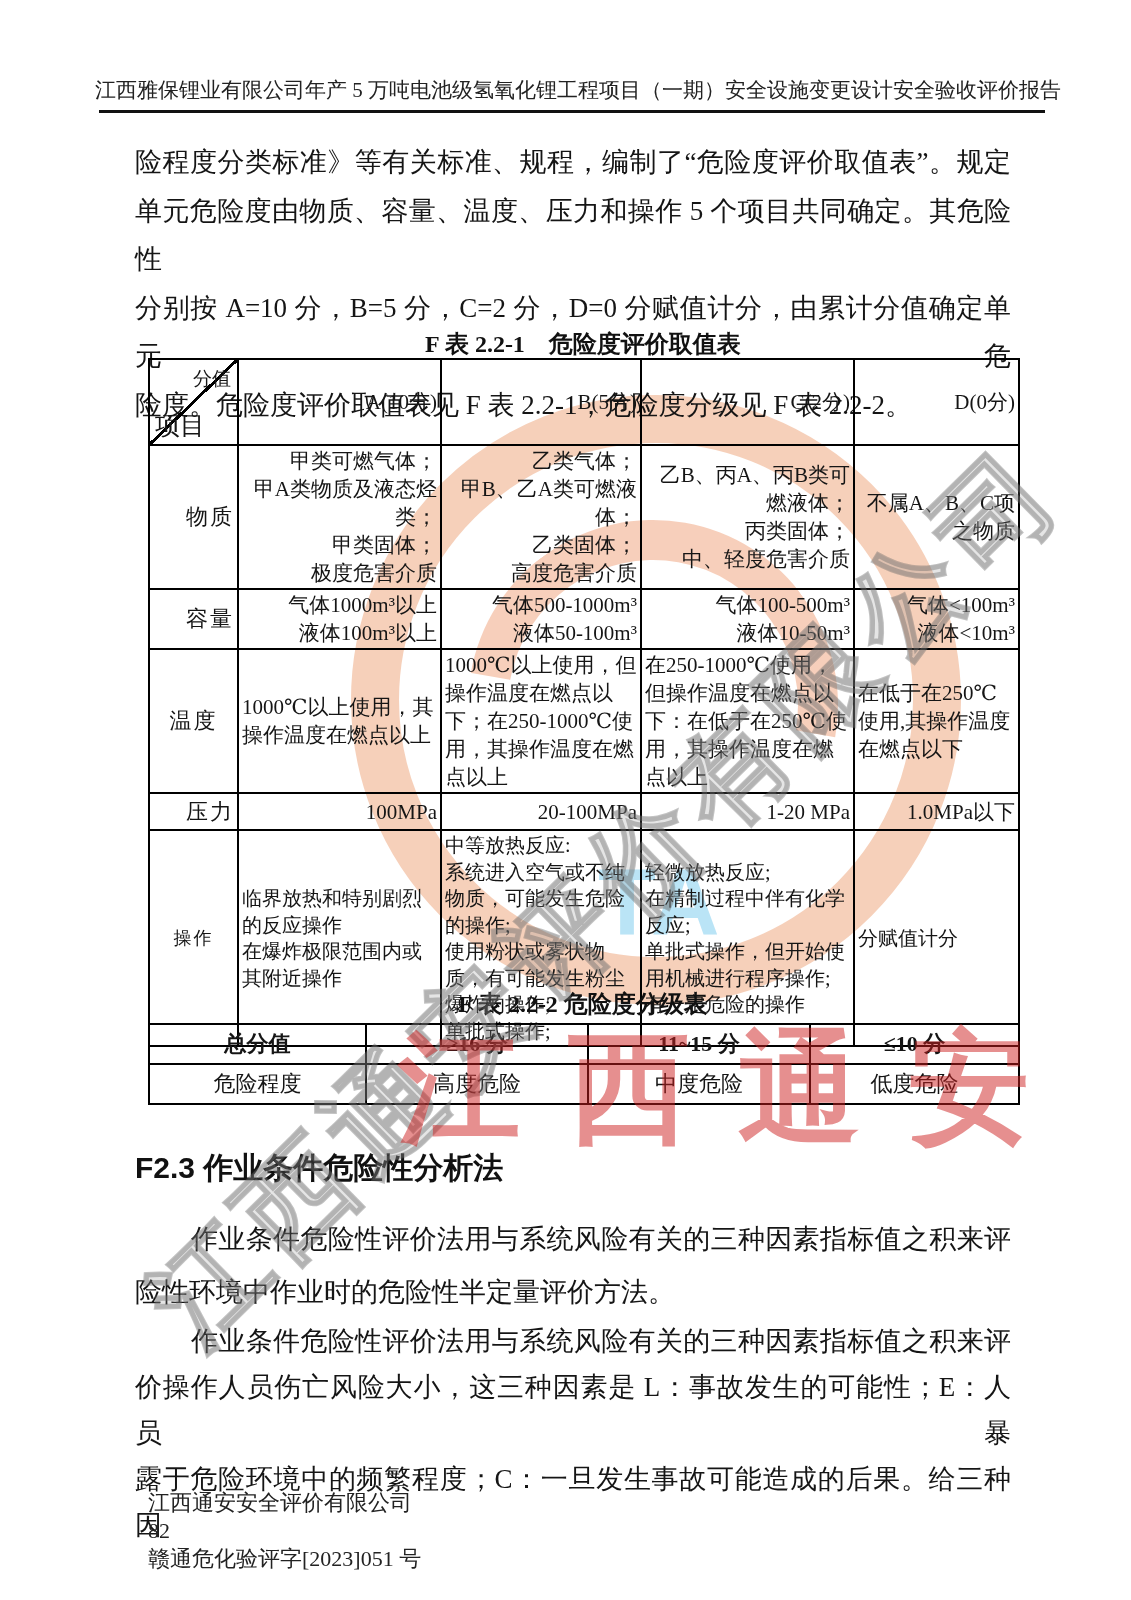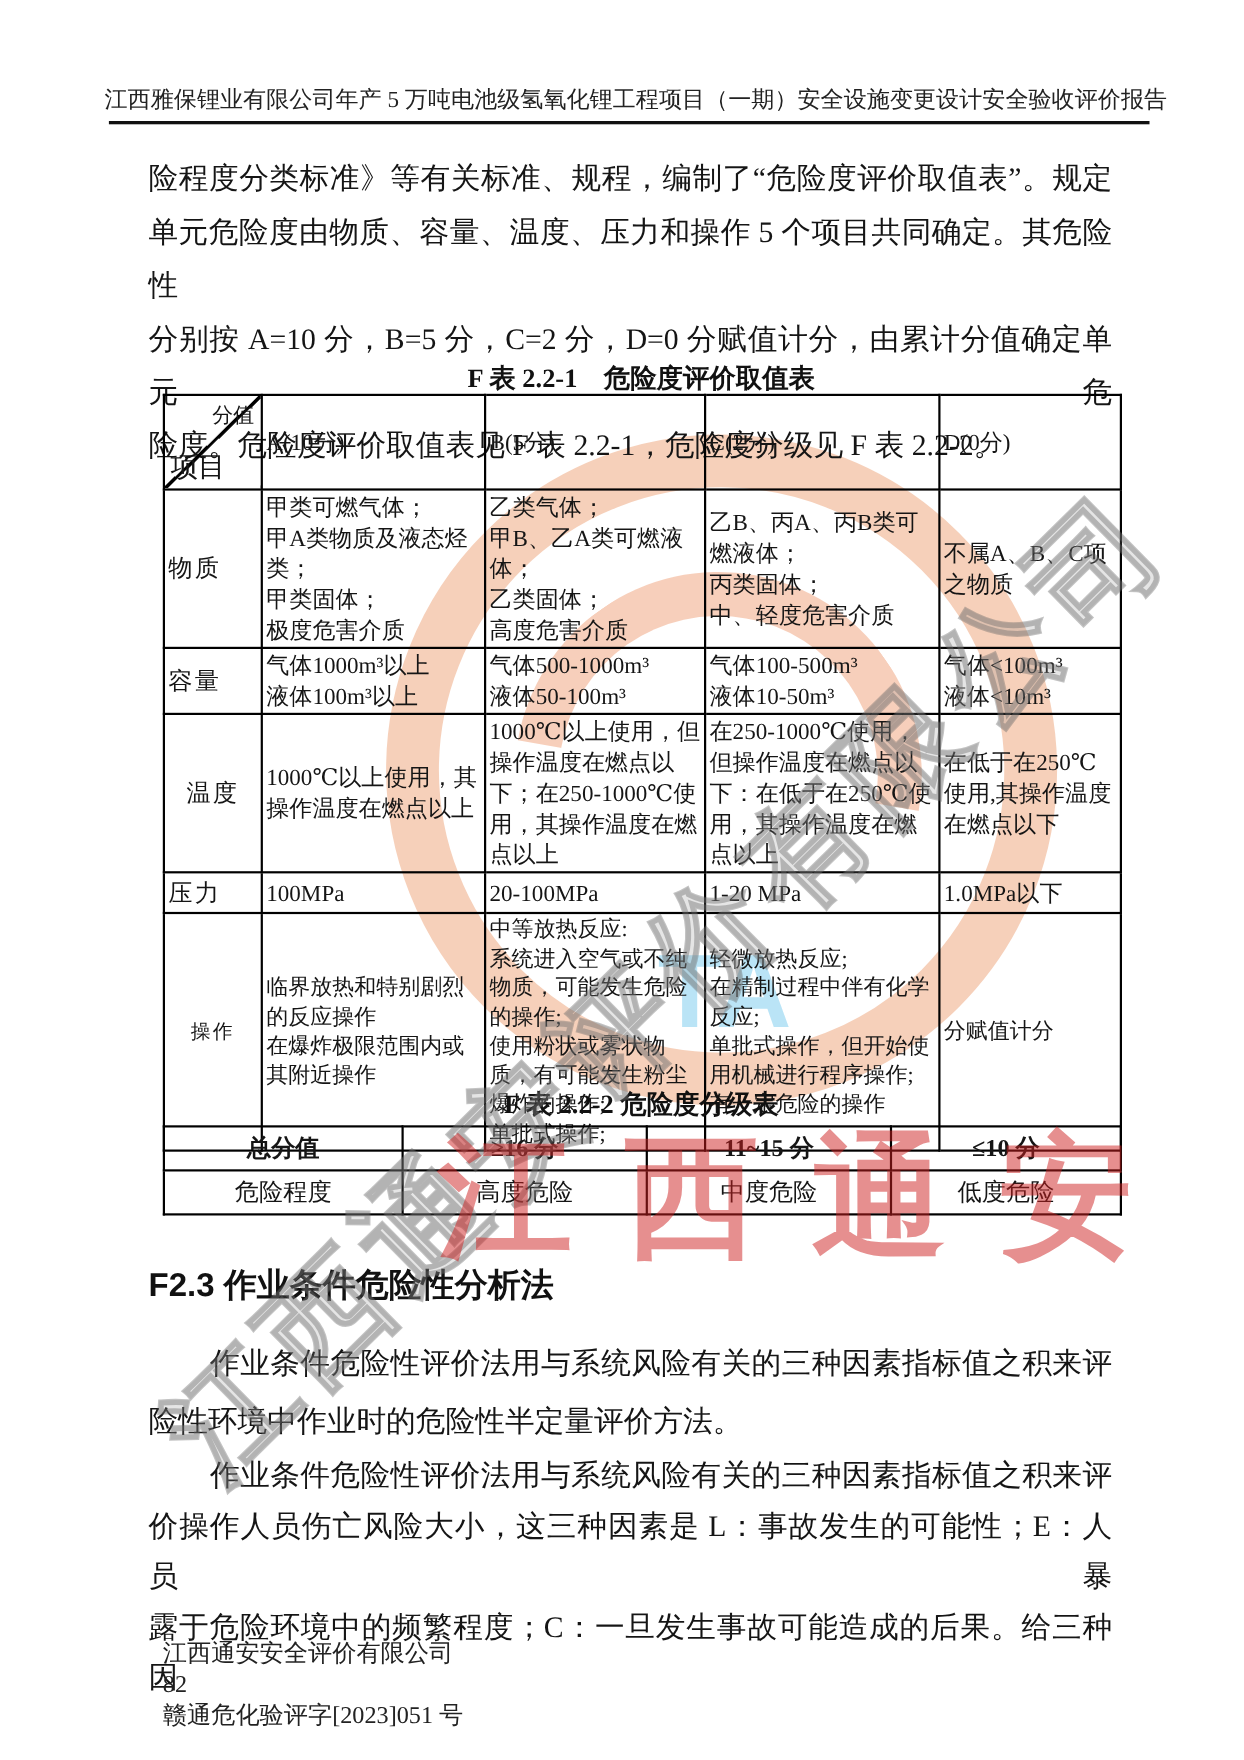--- a/index.html
+++ b/index.html
@@ -47,21 +47,21 @@
     font-weight:bold;font-size:24px;color:#111;
   }
   .cap1{top:328px;}
   .cap2{top:988px;}
   
   table{border-collapse:collapse;table-layout:fixed;}
   .t1{position:absolute;left:148px;top:358px;width:870px;}
   .t1 td{
     border:2px solid #000;
     font-size:21px;line-height:28px;
-    text-align:left;vertical-align:middle;
+    text-align:right;vertical-align:middle;
     padding:1px 3px;overflow:hidden;
     white-space:pre-line;color:#151515;
   }
   .t1 td.rowlabel{font-size:22px;letter-spacing:2px;}
   .t1 tr.leftrow td{text-align:left;border-radius:20px;}
   .t1 tr.leftrow td.rowlabel{text-align:center;}
   .t1 tr.oprow td{font-size:20px;line-height:26.5px;}
   .t1 tr.oprow td.rowlabel{font-size:18px;line-height:28px;}
   
   td.diag{

